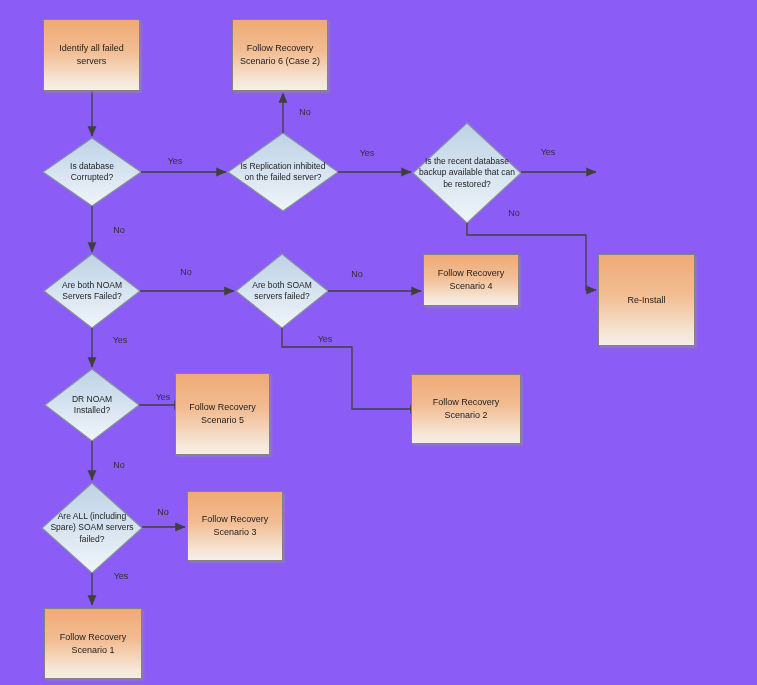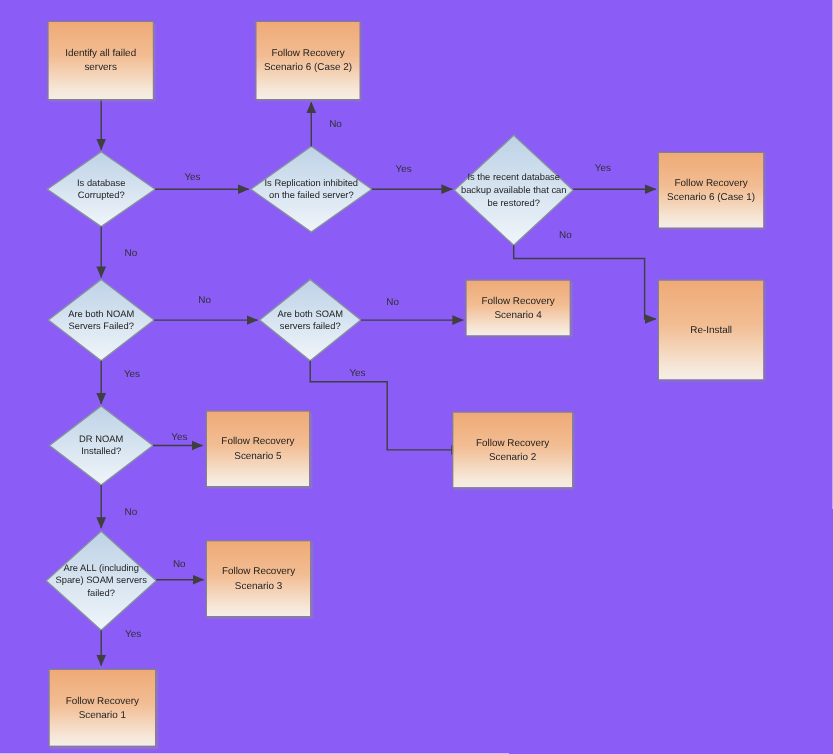--- a/index.html
+++ b/index.html
@@ -65,24 +65,23 @@
       <polyline points="92,328 92,367" marker-end="url(#arrow)"></polyline>
       <polyline points="139,405 184,405" marker-end="url(#arrow)"></polyline>
       <polyline points="92,441 92,480" marker-end="url(#arrow)"></polyline>
       <polyline points="142,527 185,527" marker-end="url(#arrow)"></polyline>
       <polyline points="92,573 92,605" marker-end="url(#arrow)"></polyline>
     </g>
   </svg>
 
   <div class="box" style="left:43px;top:19px;width:97px;height:72px">Identify all failed servers</div>
   <div class="box" style="left:232px;top:19px;width:96px;height:72px">Follow Recovery Scenario 6 (Case 2)</div>
-  <div class="box" style="left:598px;top:138px;width:97px;height:70px">Follow Recovery Scenario 6 (Case 1)</div>
   <div class="box" style="left:598px;top:254px;width:97px;height:92px">Re-Install</div>
   <div class="box" style="left:423px;top:254px;width:96px;height:52px">Follow Recovery Scenario 4</div>
-  <div class="box" style="left:187px;top:373px;width:95px;height:70px">Follow Recovery Scenario 5</div>
+  <div class="box" style="left:175px;top:373px;width:95px;height:82px">Follow Recovery Scenario 5</div>
   <div class="box" style="left:411px;top:374px;width:110px;height:70px">Follow Recovery Scenario 2</div>
   <div class="box" style="left:187px;top:491px;width:96px;height:70px">Follow Recovery Scenario 3</div>
   <div class="box" style="left:44px;top:608px;width:98px;height:71px">Follow Recovery Scenario 1</div>
 
   <div class="dtext" style="left:52px;top:147px;width:80px;height:50px">Is database Corrupted?</div>
   <div class="dtext" style="left:240px;top:142px;width:86px;height:60px">Is Replication inhibited on the failed server?</div>
   <div class="dtext" style="left:419px;top:138px;width:96px;height:70px">Is the recent database backup available that can be restored?</div>
   <div class="dtext" style="left:49px;top:266px;width:86px;height:50px">Are both NOAM Servers Failed?</div>
   <div class="dtext" style="left:239px;top:271px;width:86px;height:40px">Are both SOAM servers failed?</div>
   <div class="dtext" style="left:57px;top:385px;width:70px;height:40px">DR NOAM Installed?</div>

